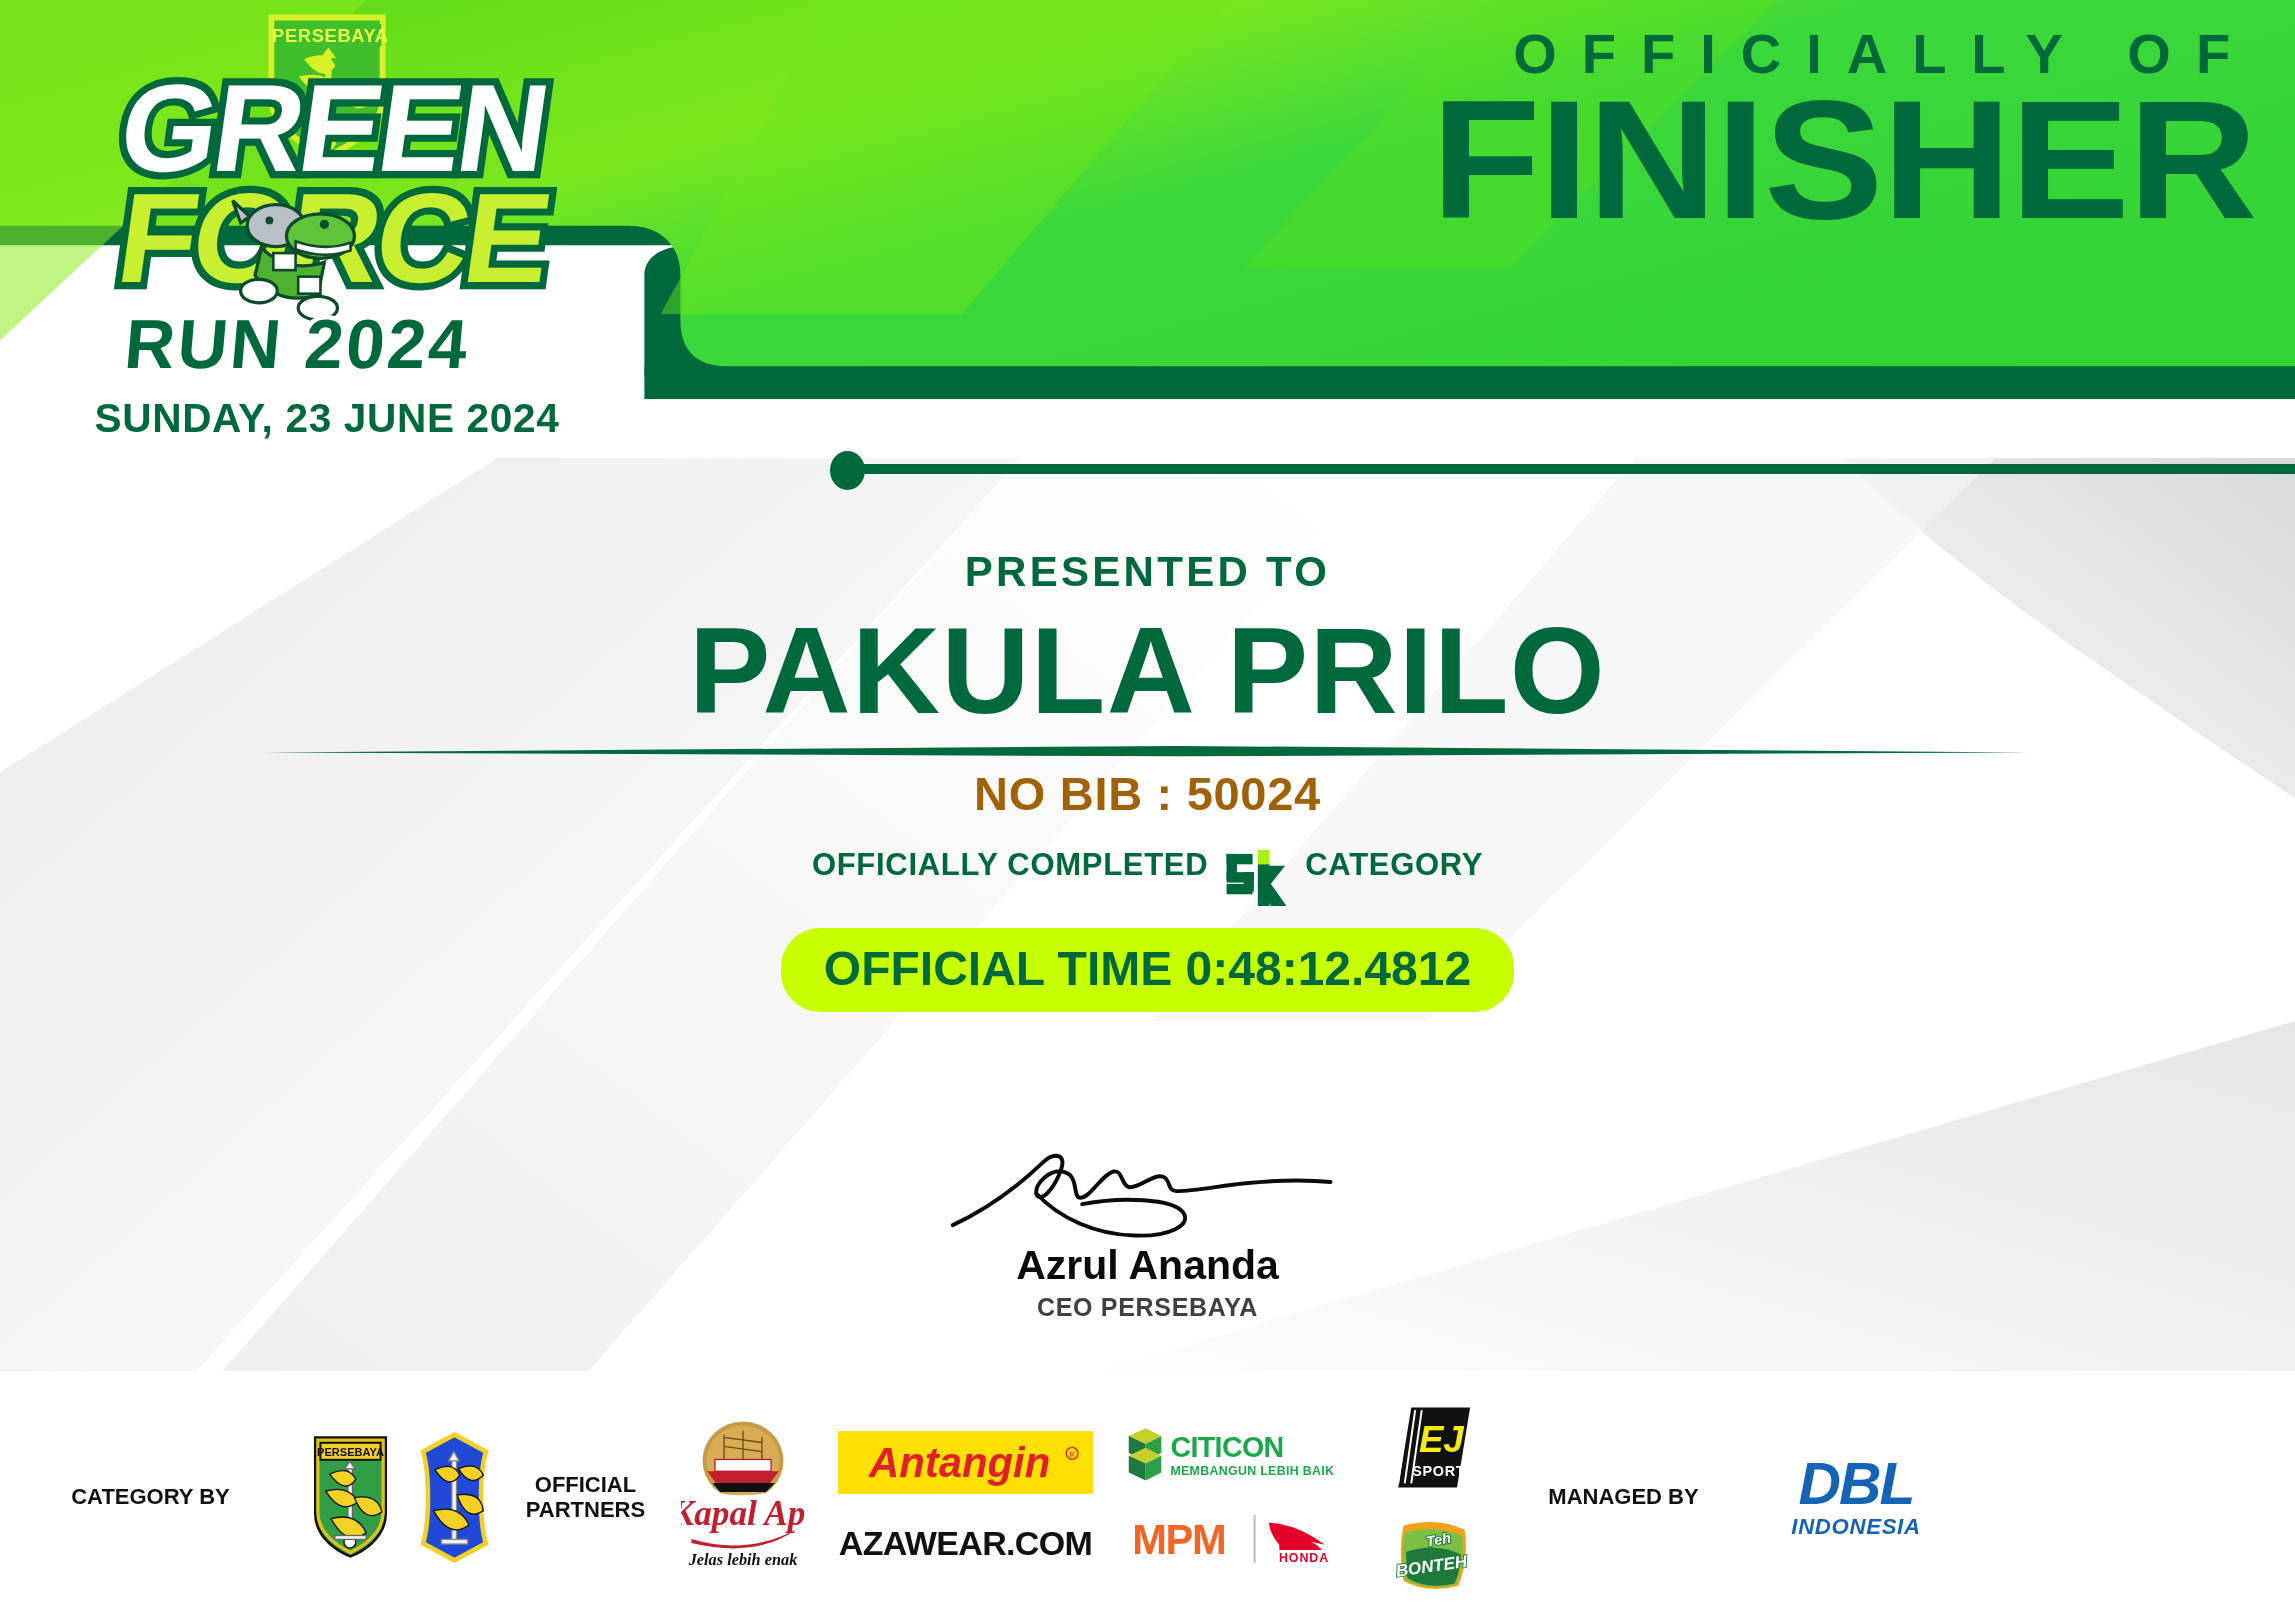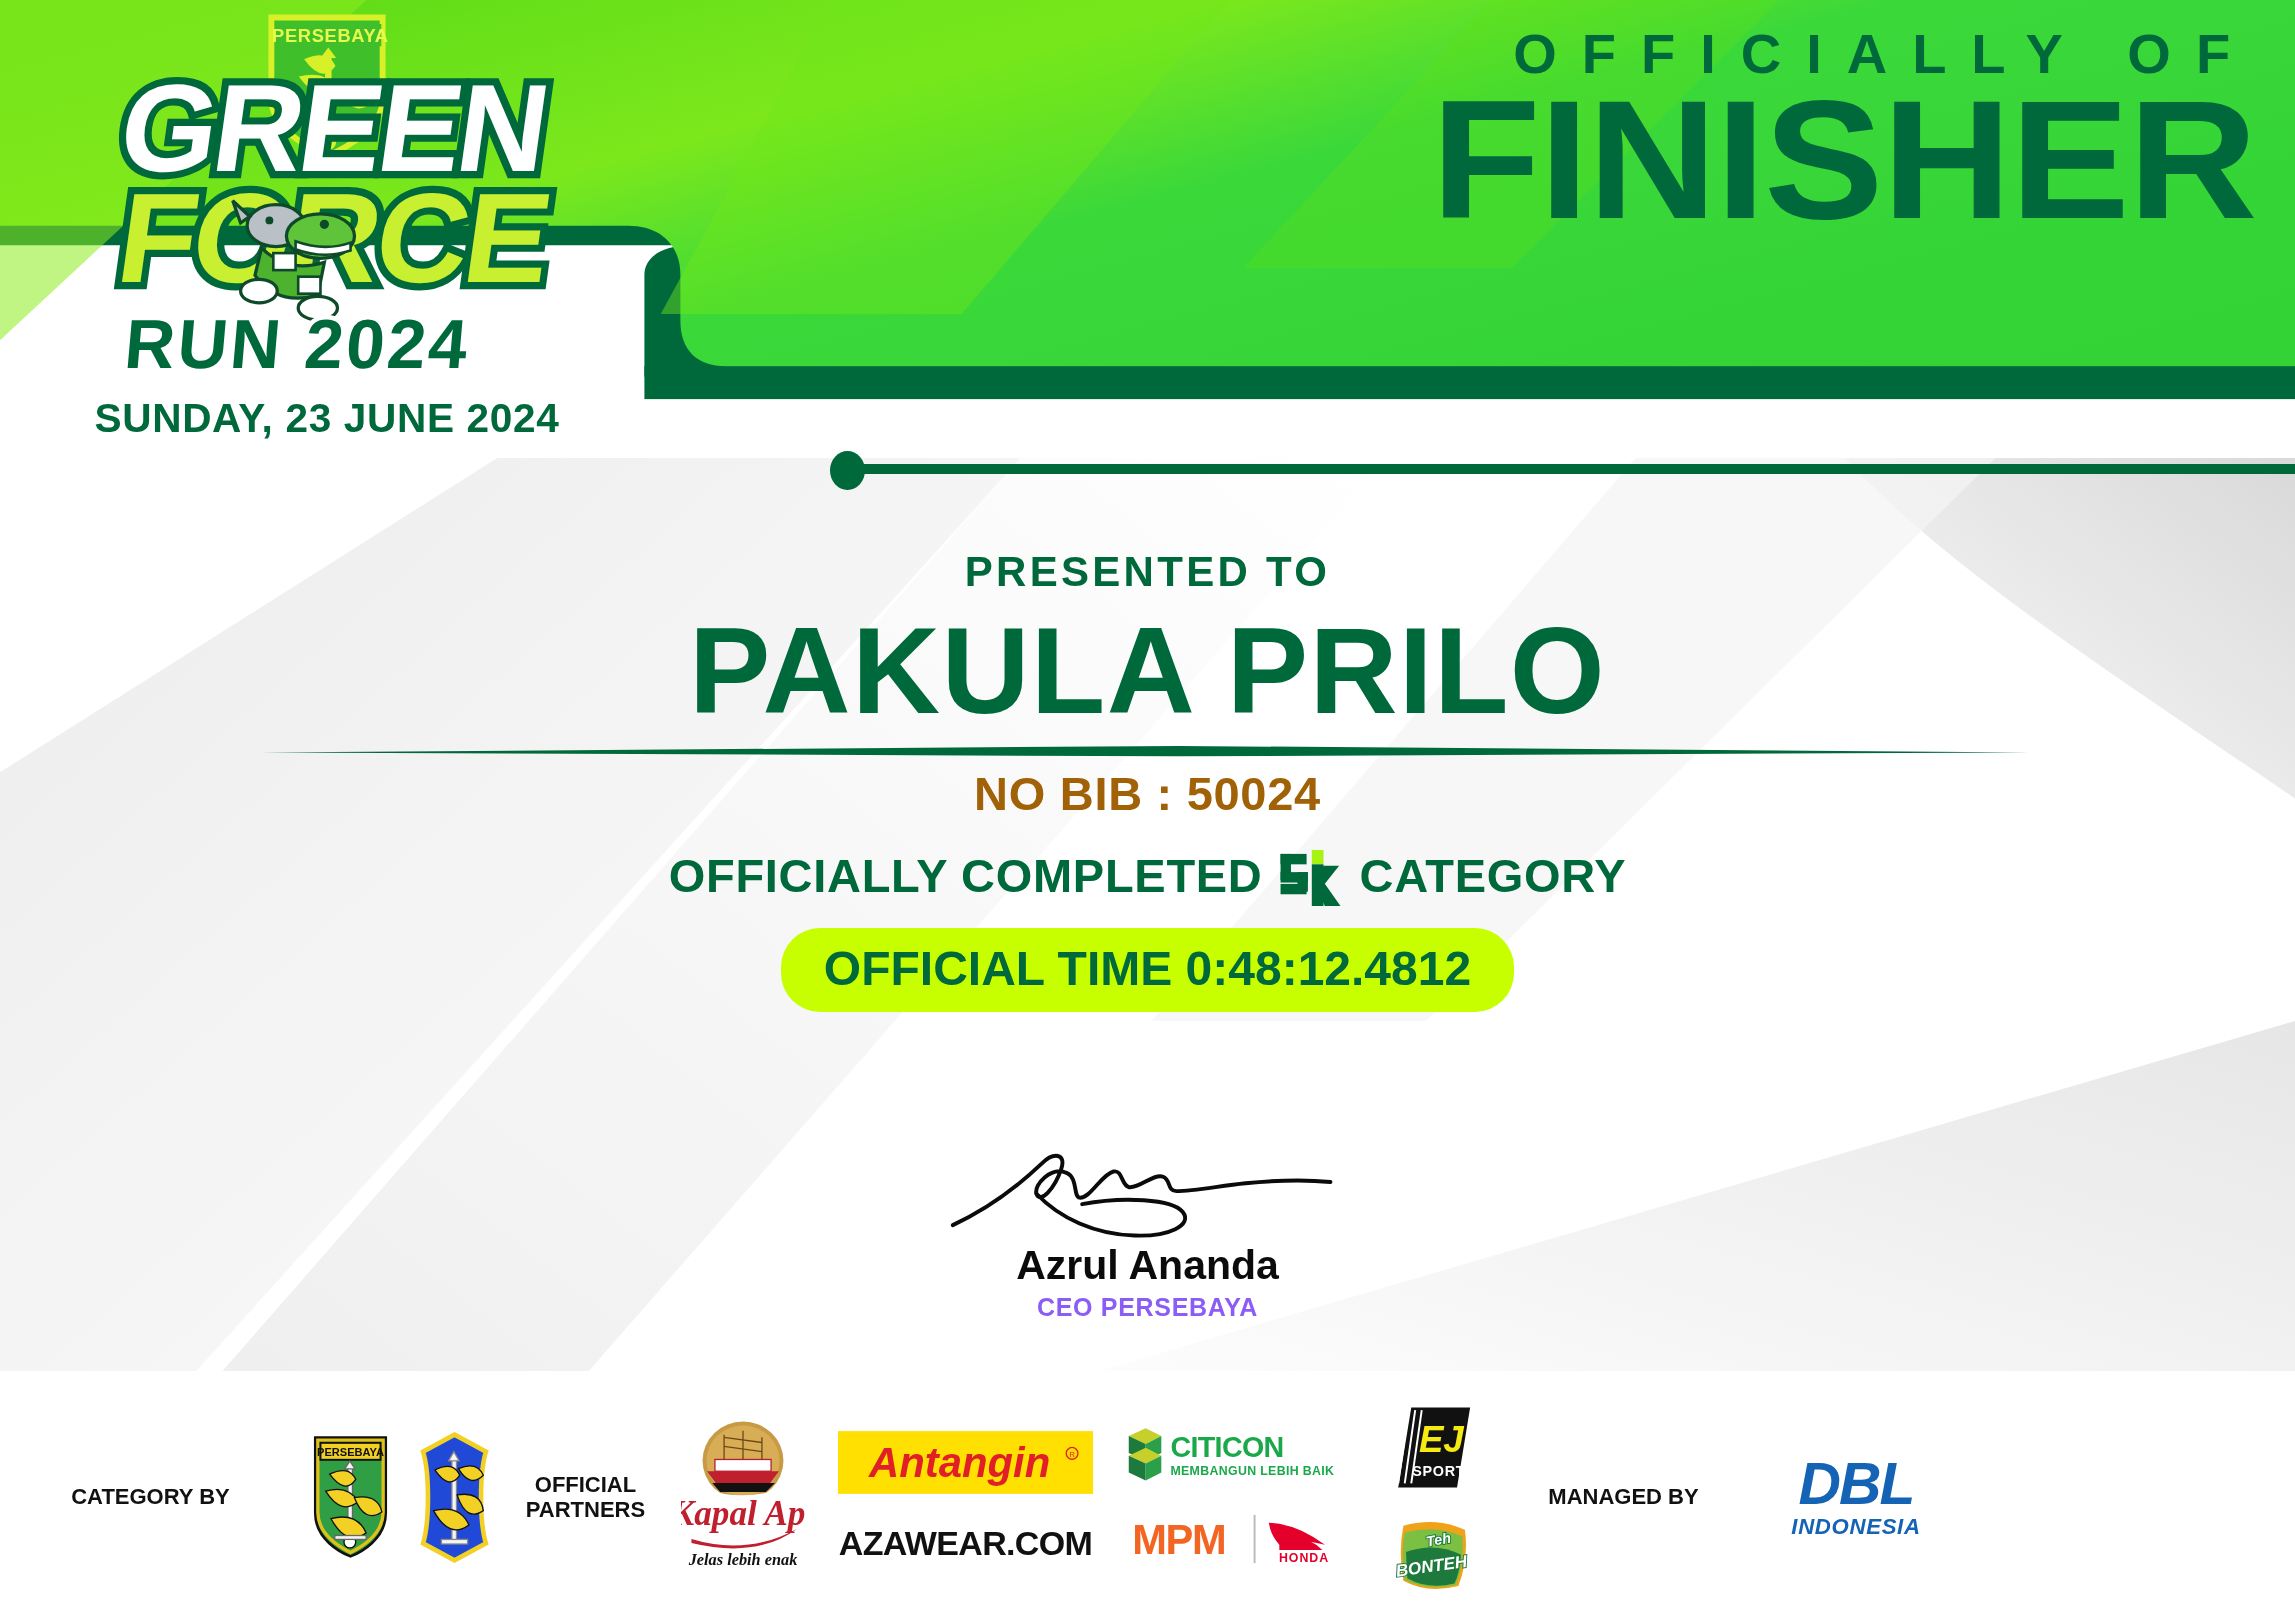--- a/index.html
+++ b/index.html
@@ -50,37 +50,37 @@
   }
   .name-rule{position:absolute;left:262px;top:284px;width:1767px;height:19.6px;}
   .name-rule svg{width:1767px;height:19.6px;display:block;}
 
   .bib-line{
     position:absolute;top:308px;left:0;width:2295px;text-align:center;
     font-size:47px;font-weight:bold;color:#a16207;letter-spacing:0.7px;
   }
   .cat-line{
     position:absolute;top:389px;left:0;width:2295px;text-align:center;
-    font-size:47px;font-weight:bold;color:#00693c;letter-spacing:0.7px;
-    display:flex;align-items:flex-end;justify-content:center;gap:17px;
+    font-size:31px;font-weight:bold;color:#00693c;letter-spacing:0.7px;
+    display:flex;align-items:flex-start;justify-content:center;gap:17px;
   }
   .cat-badge{display:inline-block;width:63px;height:56px;position:relative;top:2.6px;}
   .cat-badge svg{width:63px;height:56px;display:block;}
 
   .time-wrap{position:absolute;top:470px;left:0;width:2295px;text-align:center;}
   .time-pill{
     display:inline-block;background:#c8ff00;border-radius:39px;
     padding:13px 43px 15.7px 43px;
     font-size:48px;font-weight:bold;color:#00693c;letter-spacing:0px;
   }
 
   .sign-block{position:absolute;top:690px;left:0;width:2295px;text-align:center;}
   .sign-svg{width:419px;height:98px;display:block;margin:0 auto;}
   .sign-name{font-size:41px;font-weight:bold;color:#0b0b0b;margin-top:-3.9px;letter-spacing:0px;}
-  .sign-role{font-size:25px;font-weight:bold;color:#8b5cf6;margin-top:3.9px;letter-spacing:0.7px;}
+  .sign-role{font-size:25px;font-weight:bold;color:#404040;margin-top:3.9px;letter-spacing:0.7px;}
 
   
   .footer{position:absolute;left:0;top:1371px;width:2295px;height:252px;background:#fff;z-index:5;
           display:flex;align-items:center;}
   .f-label{font-size:22px;font-weight:bold;color:#111;line-height:1.15;text-align:center;white-space:pre-line;}
   .f-slot{display:flex;align-items:center;justify-content:center;}
 
   .logo-persebaya{width:79px;height:124px;display:block;}
   .logo-surabaya{width:79px;height:131px;display:block;}
   .logo-kapalapi{width:124px;height:154px;display:block;}

